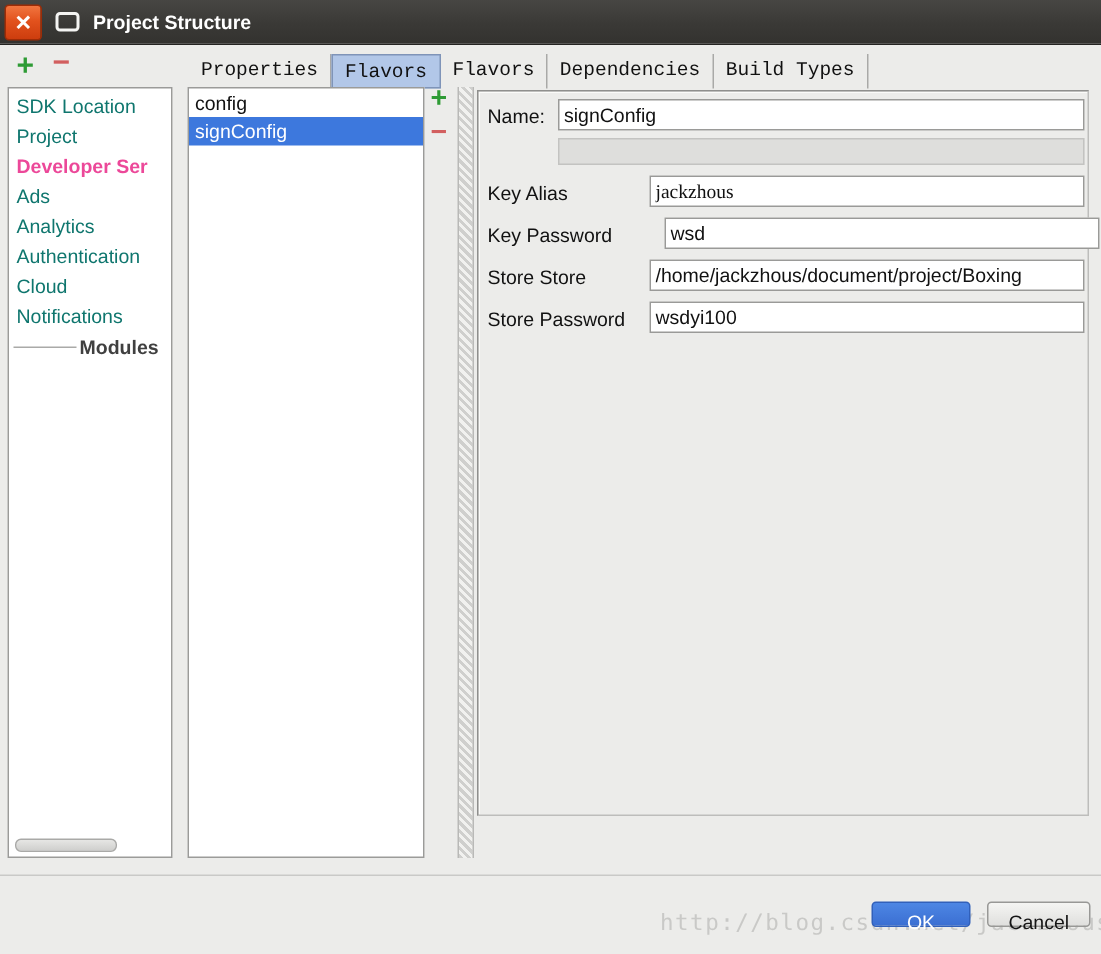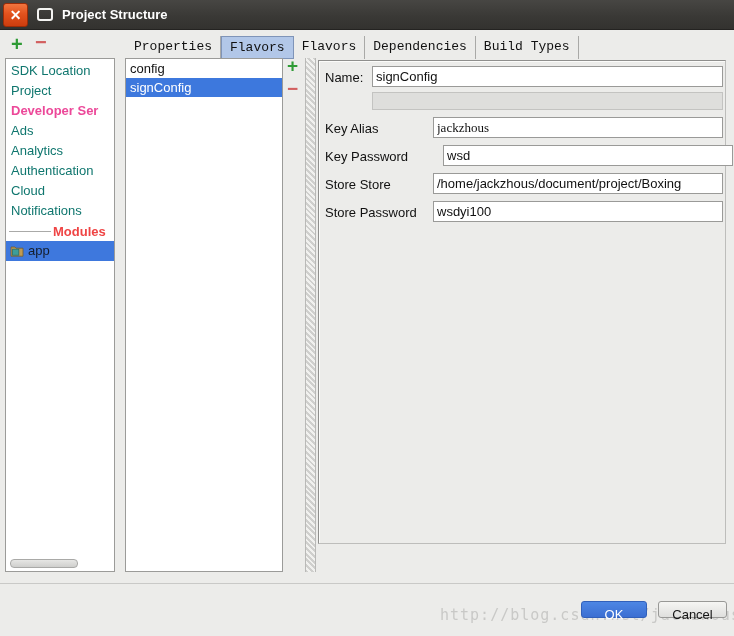--- a/index.html
+++ b/index.html
@@ -32,21 +32,21 @@
 
   
   .side-panel { position:absolute; left:5px; top:58px; width:110px; height:514px;
     background:#ffffff; border:1px solid #9b9b99; overflow:hidden; }
   .side-list { padding-top:2px; }
   .side-item { height:20px; line-height:20px; padding-left:5px; font-size:13px; color:#0f766e;
     white-space:nowrap; overflow:hidden; cursor:pointer; }
   .side-item.dim { color:#ec4899; font-weight:bold; cursor:default; }
   .modules-sep { height:20px; display:flex; align-items:center; padding-left:3px; }
   .modules-sep .line { width:42px; height:1px; background:#aaaaa8; margin-right:2px; }
-  .modules-sep .lbl { color:#ef4444; font-size:13px; font-weight:bold; }
+  .modules-sep .lbl { color:#404040; font-size:13px; font-weight:bold; }
   .side-item.selected { background:#3e78dd; color:#141e2c; display:flex; align-items:center; gap:4px; padding-left:4px; }
   .hscroll { position:absolute; left:2px; right:2px; bottom:1px; height:12px; }
   .hscroll .thumb { position:absolute; left:2px; top:1px; width:68px; height:9px;
     background:linear-gradient(#e6e6e4,#cfcfcd); border:1px solid #a9a9a7; border-radius:4px; cursor:pointer; }
 
   
   .mid-panel { position:absolute; left:125px; top:58px; width:158px; height:514px;
     background:#ffffff; border:1px solid #9b9b99; overflow:hidden; }
   .mid-item { height:19px; line-height:19px; padding-left:4px; font-size:13px; color:#111; cursor:pointer; }
   .mid-item.selected { background:#3d78dd; color:#ffffff; }
@@ -115,27 +115,20 @@
       <div class="side-item dim">Developer Ser</div>
       <div class="side-item">Ads</div>
       <div class="side-item">Analytics</div>
       <div class="side-item">Authentication</div>
       <div class="side-item">Cloud</div>
       <div class="side-item">Notifications</div>
       <div class="modules-sep">
         <span class="line"></span>
         <span class="lbl">Modules</span>
       </div>
-      <div class="side-item selected">
-        <svg width="14" height="12" viewBox="0 0 14 12">
-          <path d="M1 2 h4 l1 1.2 h7 v8 h-12 z" fill="#c09a52" stroke="#6f5c30" stroke-width="0.8"></path>
-          <rect x="2.6" y="4.2" width="6.2" height="6" fill="#3d9e99" stroke="#2a6f6b" stroke-width="0.8"></rect>
-        </svg>
-        <span>app</span>
-      </div>
     </div>
     <div class="hscroll">
       <div class="thumb"></div>
     </div>
   </div>
 
   <div class="mid-panel">
     <div class="mid-item">config</div>
     <div class="mid-item selected">signConfig</div>
   </div>

